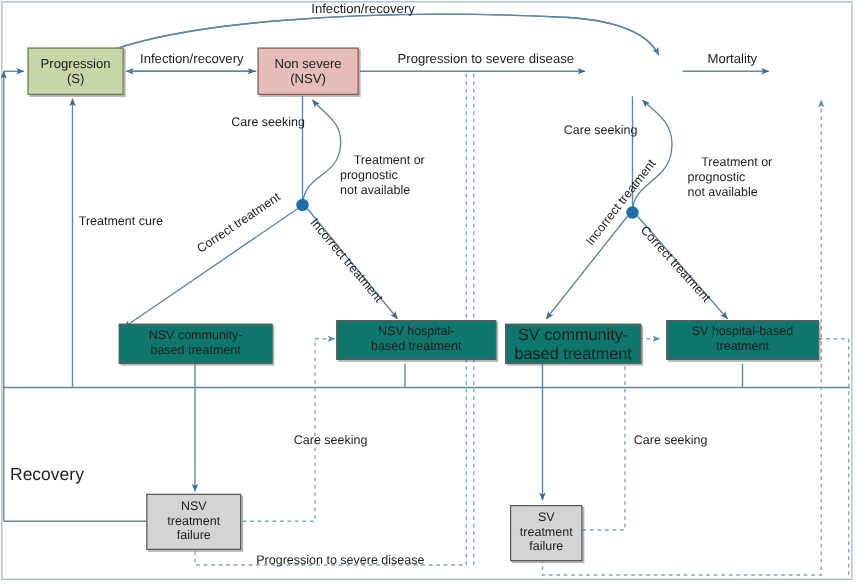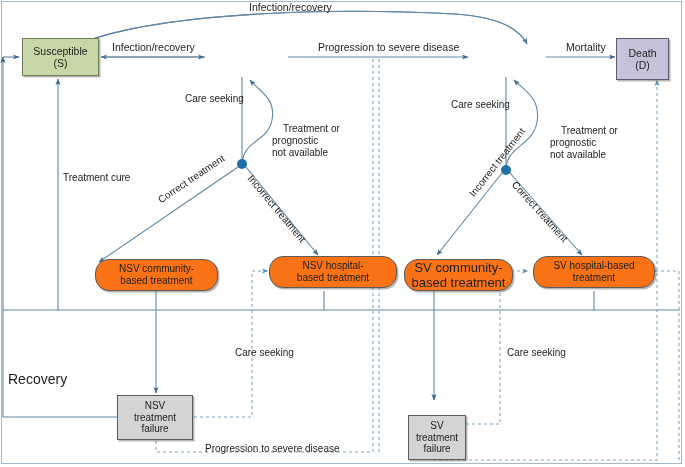--- a/index.html
+++ b/index.html
@@ -20,21 +20,21 @@
     position:absolute;box-sizing:border-box;
     display:flex;align-items:center;justify-content:center;
     text-align:center;line-height:1.18;
     color:#1d1d1b;
     border:1px solid #5b5b5b;
     box-shadow:1.5px 1.5px 0 rgba(90,90,90,.45);
   }
   .n-green{background:#c7d7a8;border-color:#6d7f52;}
   .n-pink{background:#e6bdb8;border-color:#8d5e58;}
   .n-purple{background:#c6c2da;border-color:#5d5a74;}
-  .n-blue{background:#f97316;border-color:#5b5b5b;border-radius:14px;}
+  .n-blue{background:#0f766e;border-color:#5b5b5b;}
   .n-grey{background:#d4d4d4;border-color:#5b5b5b;}
 
   .lbl{
     position:absolute;color:#1d1d1b;white-space:pre;
     line-height:1.2;
   }
   .lbl.c{text-align:left;}
 </style>
 </head>
 <body>
@@ -116,33 +116,33 @@
       <path d="M655,271 L657,271"></path>
 
       <path d="M679,271 L679,460"></path>
       <path d="M655,271 L679,271"></path>
 
     </g>
   </svg>
 
   <div class="node n-green" style="left:22px;top:38px;width:77px;height:38px;font-size:10.5px;">
     <div>
-      <span>Susceptible</span><br>
+      <span>Progression</span><br>
       <span>(S)</span>
     </div>
   </div>
 
-
-
-  <div class="node n-purple" style="left:616px;top:38px;width:53px;height:42px;font-size:10.5px;">
-    <div>
-      <span>Death</span><br>
-      <span>(D)</span>
-    </div>
-  </div>
+  <div class="node n-pink" style="left:206px;top:38px;width:81px;height:38px;font-size:10.5px;">
+    <div>
+      <span>Non severe</span><br>
+      <span>(NSV)</span>
+    </div>
+  </div>
+
+
 
   <div class="node n-blue" style="left:95px;top:259px;width:123px;height:32px;font-size:10px;">
     <div>
       <span>NSV community-</span><br>
       <span>based treatment</span>
     </div>
   </div>
 
   <div class="node n-blue" style="left:269px;top:256px;width:128px;height:32px;font-size:10px;">
     <div>
@@ -166,21 +166,21 @@
   </div>
 
   <div class="node n-grey" style="left:117px;top:395px;width:76px;height:45px;font-size:10px;">
     <div>
       <span>NSV</span><br>
       <span>treatment</span><br>
       <span>failure</span>
     </div>
   </div>
 
-  <div class="node n-grey" style="left:408px;top:415px;width:58px;height:45px;font-size:10px;">
+  <div class="node n-grey" style="left:408px;top:404px;width:58px;height:45px;font-size:10px;">
     <div>
       <span>SV</span><br>
       <span>treatment</span><br>
       <span>failure</span>
     </div>
   </div>
 
   <div style="position:absolute;left:237px;top:159px;width:10px;height:10px;border-radius:50%;background:#1f6fa8;"></div>
   <div style="position:absolute;left:501px;top:165px;width:10px;height:10px;border-radius:50%;background:#1f6fa8;"></div>
 

